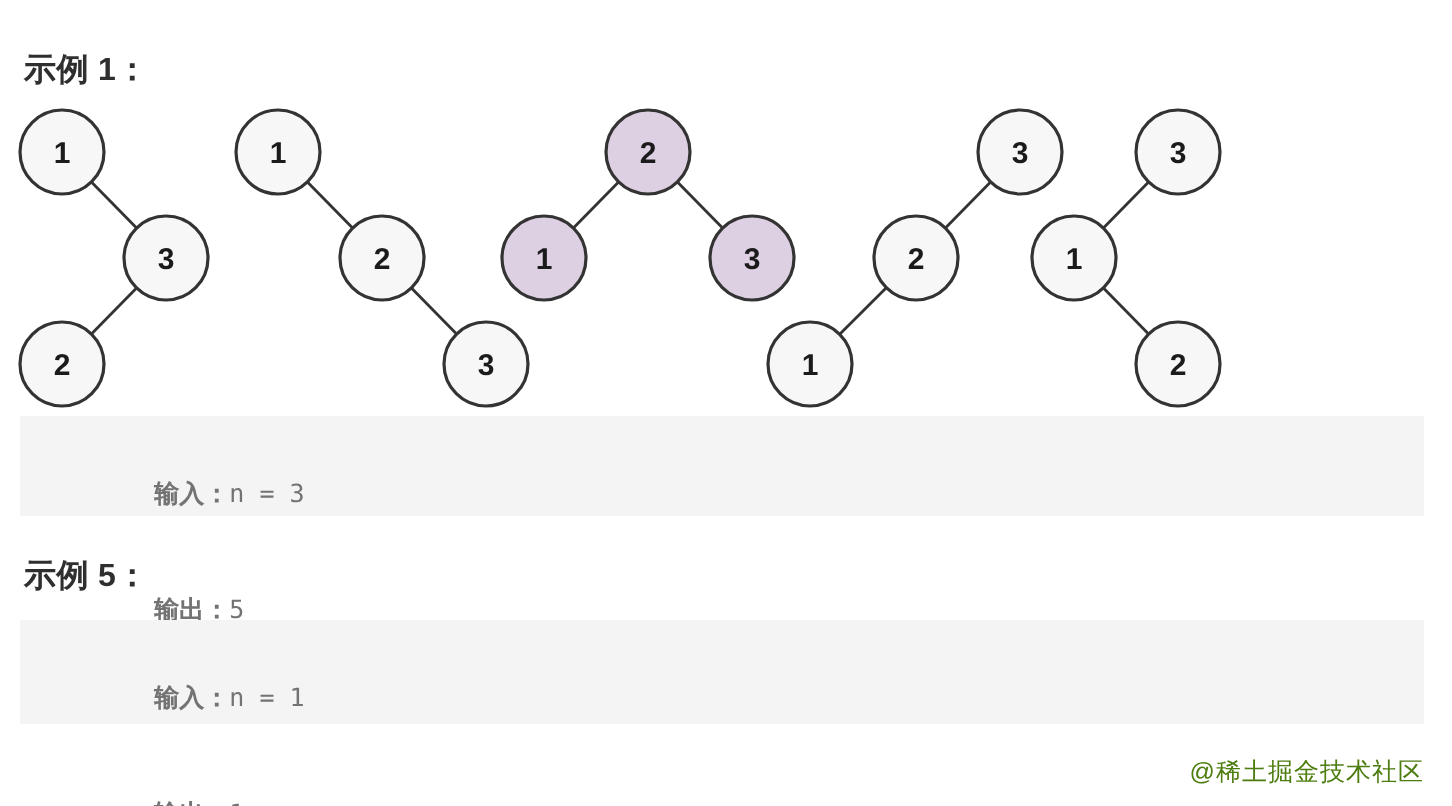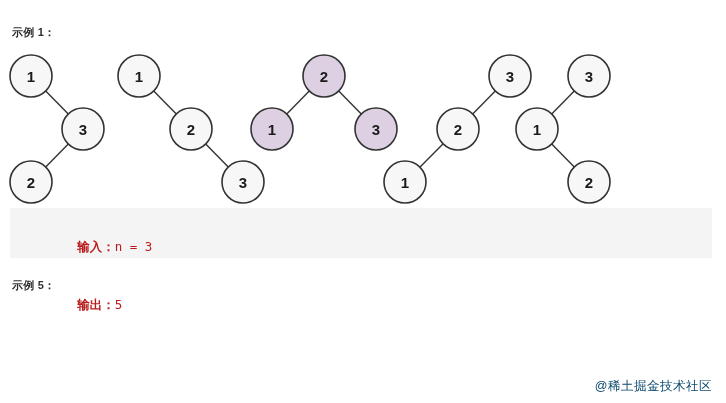--- a/index.html
+++ b/index.html
@@ -16,21 +16,21 @@
     overflow: hidden;
   }
   .page {
     position: relative;
     width: 726px;
     height: 403px;
   }
   .example-heading {
     position: absolute;
     left: 12px;
-    font-size: 11px;
+    font-size: 16px;
     font-weight: bold;
     color: #2f2f2f;
     letter-spacing: 0.2px;
     white-space: nowrap;
   }
   #heading-1 { top: 25px; }
   #heading-2 { top: 278px; }
 
   .figure {
     position: absolute;
@@ -48,36 +48,36 @@
     background: #f4f4f4;
     box-sizing: border-box;
     padding: 10px 0 10px 0;
   }
   #code-1 { top: 208px; height: 50px; }
   #code-2 { top: 310px; height: 52px; }
 
   .code-line {
     font-family: "DejaVu Sans Mono", "Liberation Mono", monospace;
     font-size: 12.5px;
-    color: #b91c1c;
+    color: #737373;
     line-height: 19px;
     padding-left: 22px;
     white-space: pre;
   }
   .code-line .cn {
     font-family: "Liberation Sans", "DejaVu Sans", sans-serif;
     font-weight: bold;
   }
 
   .watermark {
     position: absolute;
     right: 14px;
     bottom: 8px;
     font-size: 12.5px;
-    color: #0c4a6e;
+    color: #4d7c0f;
     white-space: nowrap;
     letter-spacing: 0.5px;
   }
 </style>
 </head>
 <body>
 
 <div class="page">
 
   <div class="example-heading" id="heading-1">示例 1：</div>
@@ -141,16 +141,24 @@
     <div class="code-line">
       <span class="cn">输入：</span><span>n = 3</span>
     </div>
     <div class="code-line">
       <span class="cn">输出：</span><span>5</span>
     </div>
   </div>
 
   <div class="example-heading" id="heading-2">示例 5：</div>
 
+  <div class="code-block" id="code-2">
+    <div class="code-line">
+      <span class="cn">输入：</span><span>n = 1</span>
+    </div>
+    <div class="code-line">
+      <span class="cn">输出：</span><span>1</span>
+    </div>
+  </div>
 
   <div class="watermark">@稀土掘金技术社区</div>
 
 </div>
 
 </body></html>

